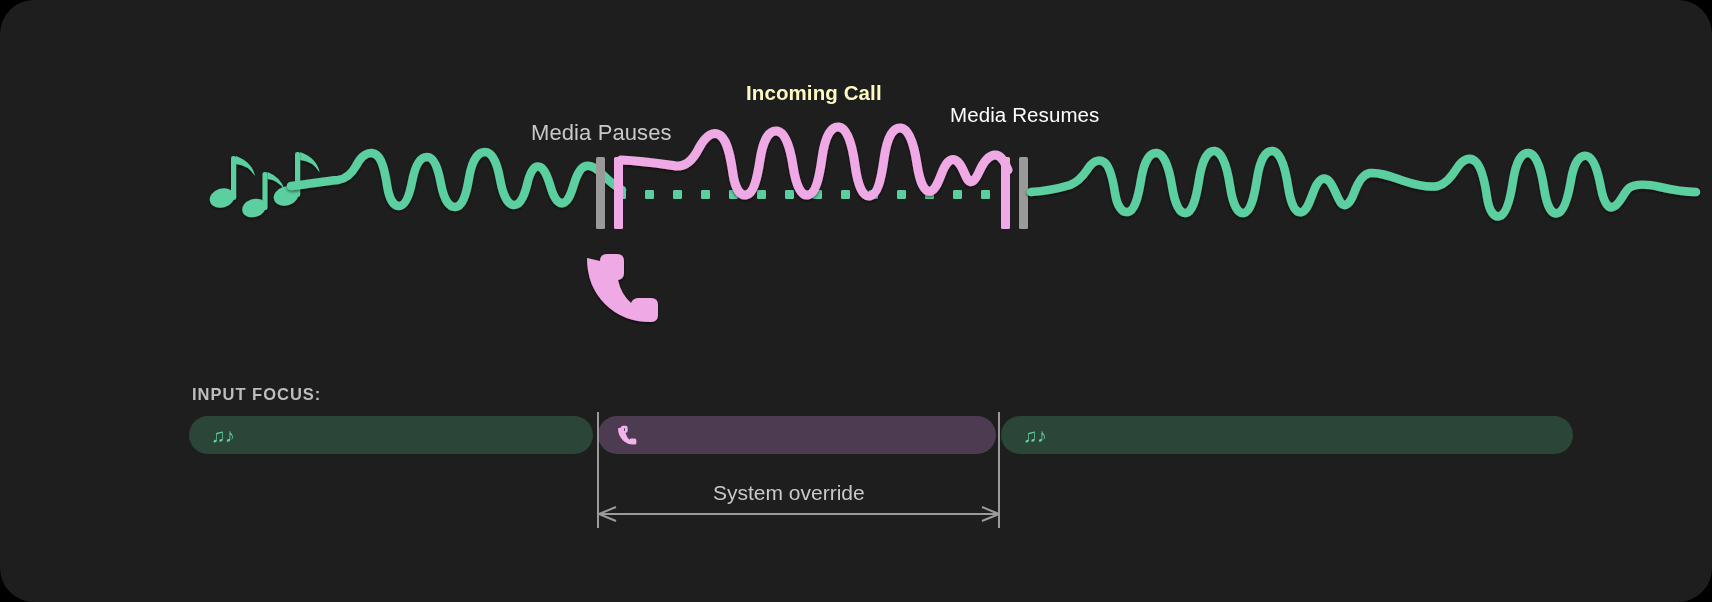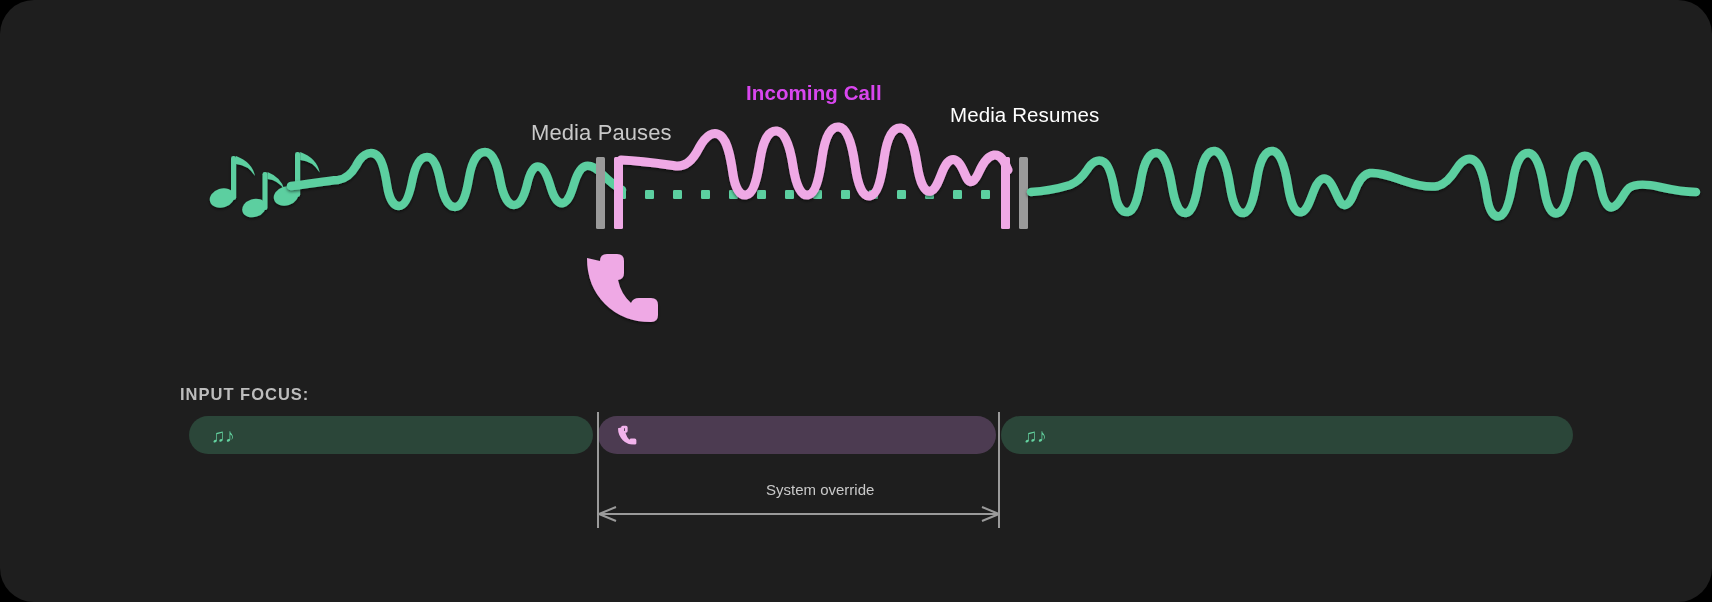--- a/index.html
+++ b/index.html
@@ -52,29 +52,29 @@
     left: 950px;
     top: 103px;
     font-size: 20.5px;
     color: #ffffff;
     letter-spacing: 0.1px;
   }
   .lbl-incoming {
     left: 746px;
     top: 81px;
     font-size: 20.5px;
-    color: #d946ef;
+    color: #fef9c3;
     font-weight: 600;
     letter-spacing: 0.1px;
   }
 
   
   .focus-title {
     position: absolute;
-    left: 180px;
+    left: 192px;
     top: 385px;
     font-size: 16.5px;
     font-weight: 700;
     letter-spacing: 1.0px;
     color: #bdbdbd;
     font-family: "Liberation Sans", sans-serif;
   }
   .bar {
     position: absolute;
     height: 38px;
@@ -98,23 +98,23 @@
 
   .ov-svg {
     position: absolute;
     left: 0;
     top: 330px;
     width: 1712px;
     height: 272px;
   }
   .lbl-sysover {
     position: absolute;
-    left: 766px;
+    left: 713px;
     top: 481px;
-    font-size: 15px;
+    font-size: 21px;
     color: #c9c9c9;
     white-space: nowrap;
   }
 </style>
 </head>
 <body>
 
 <div class="card">
 
   <div class="timeline">

